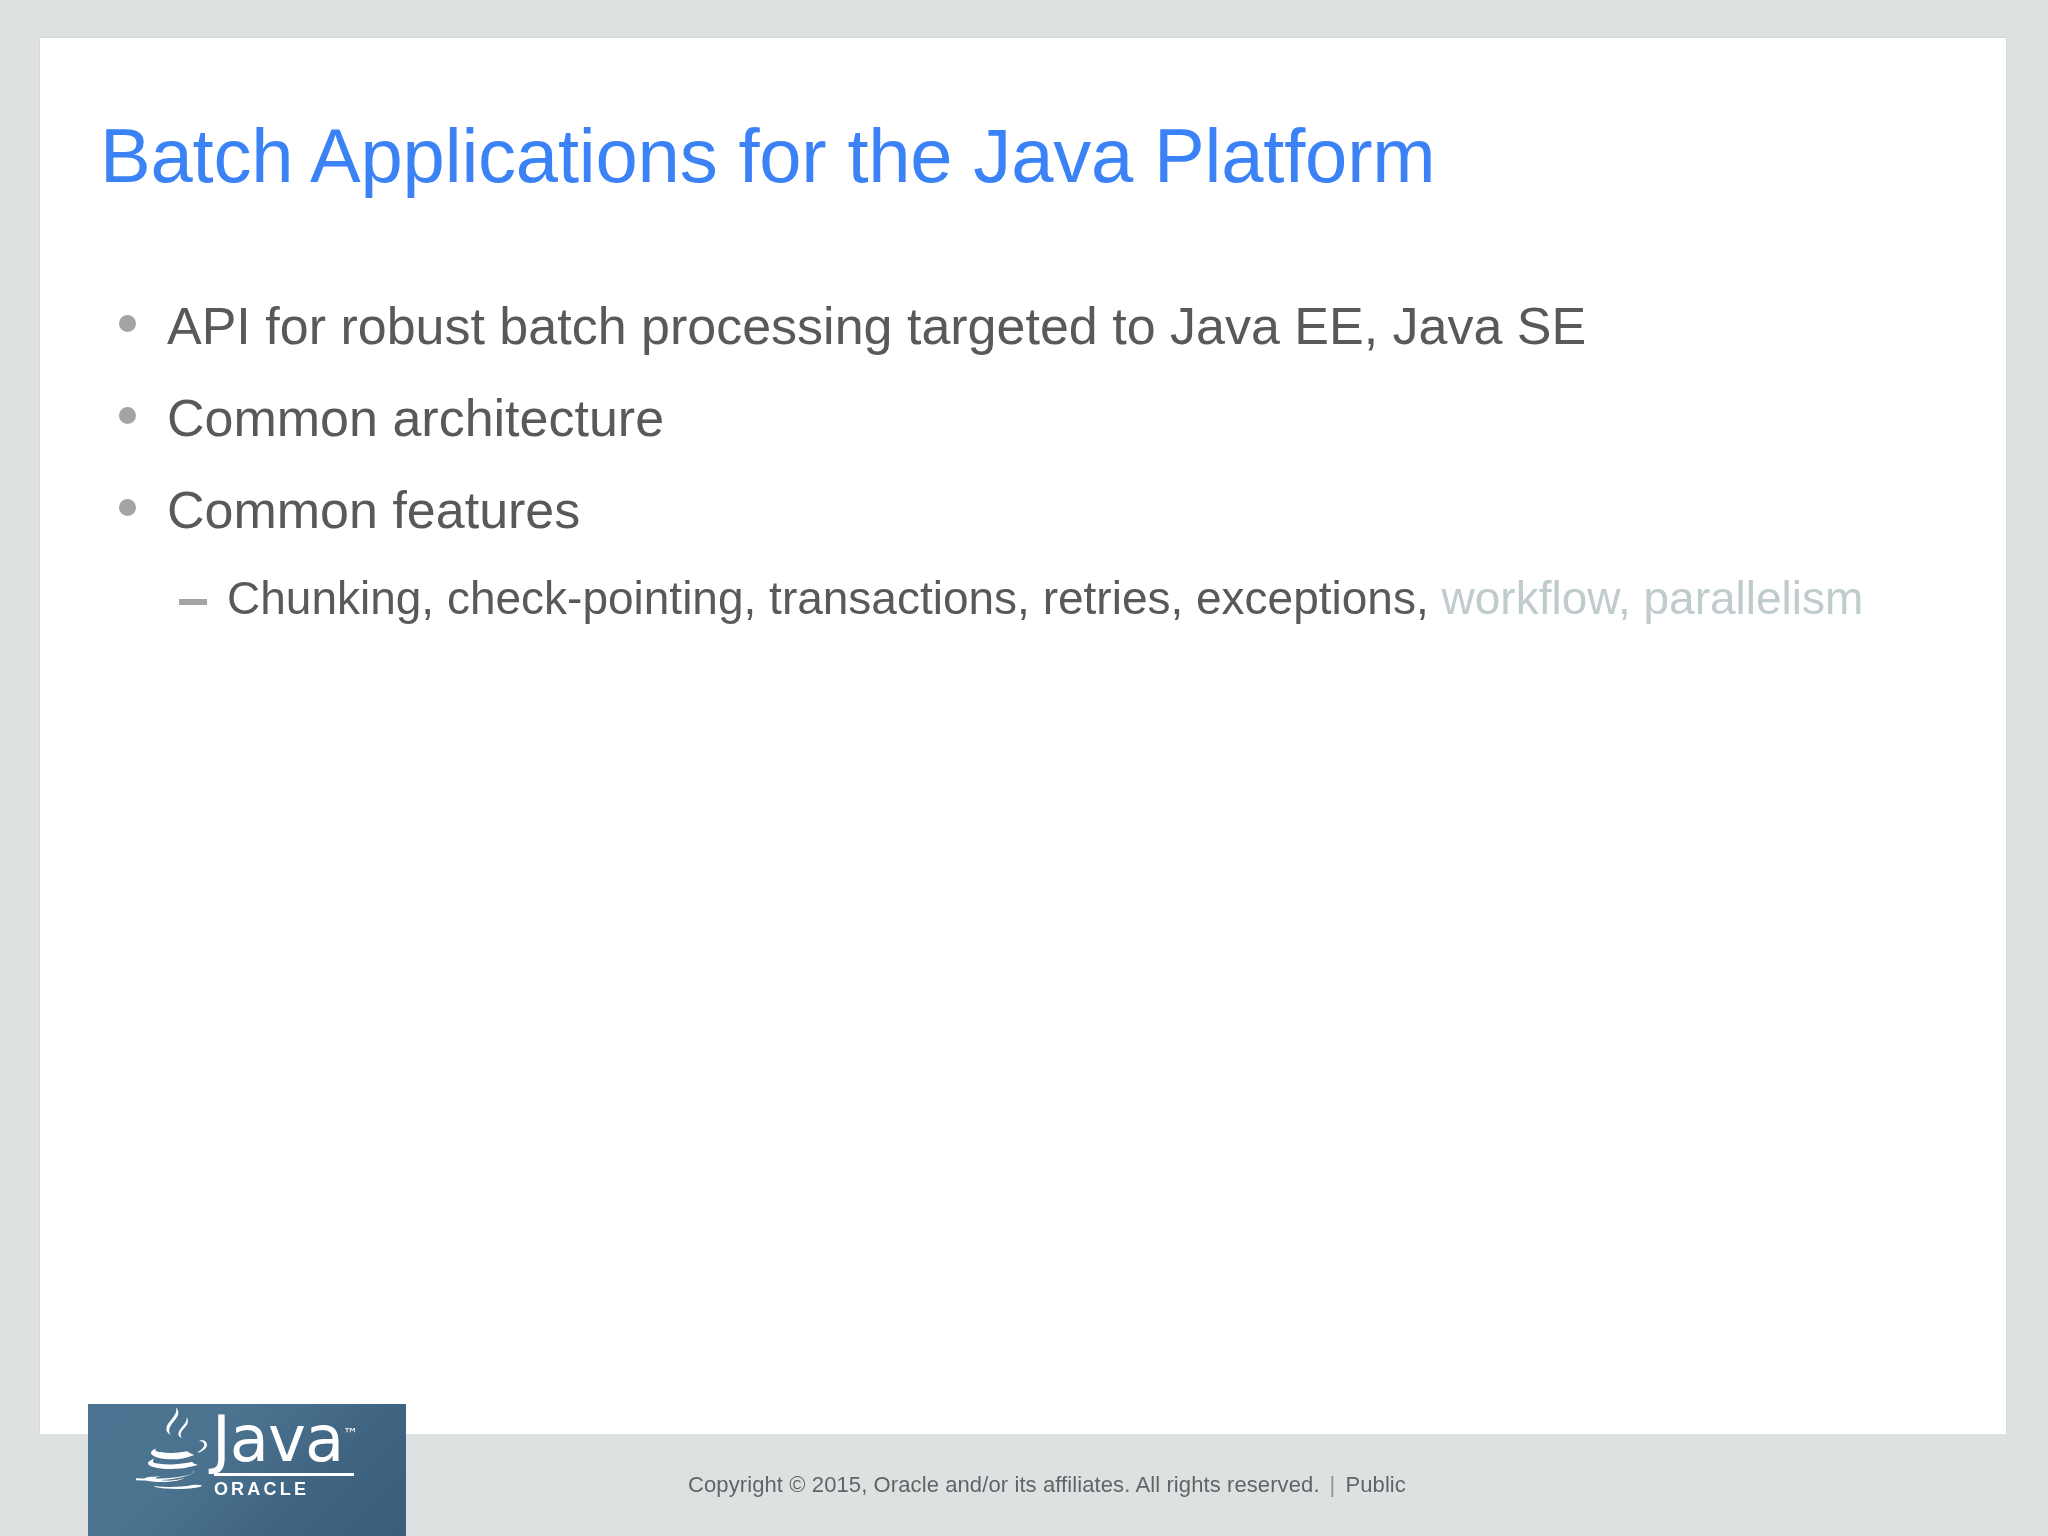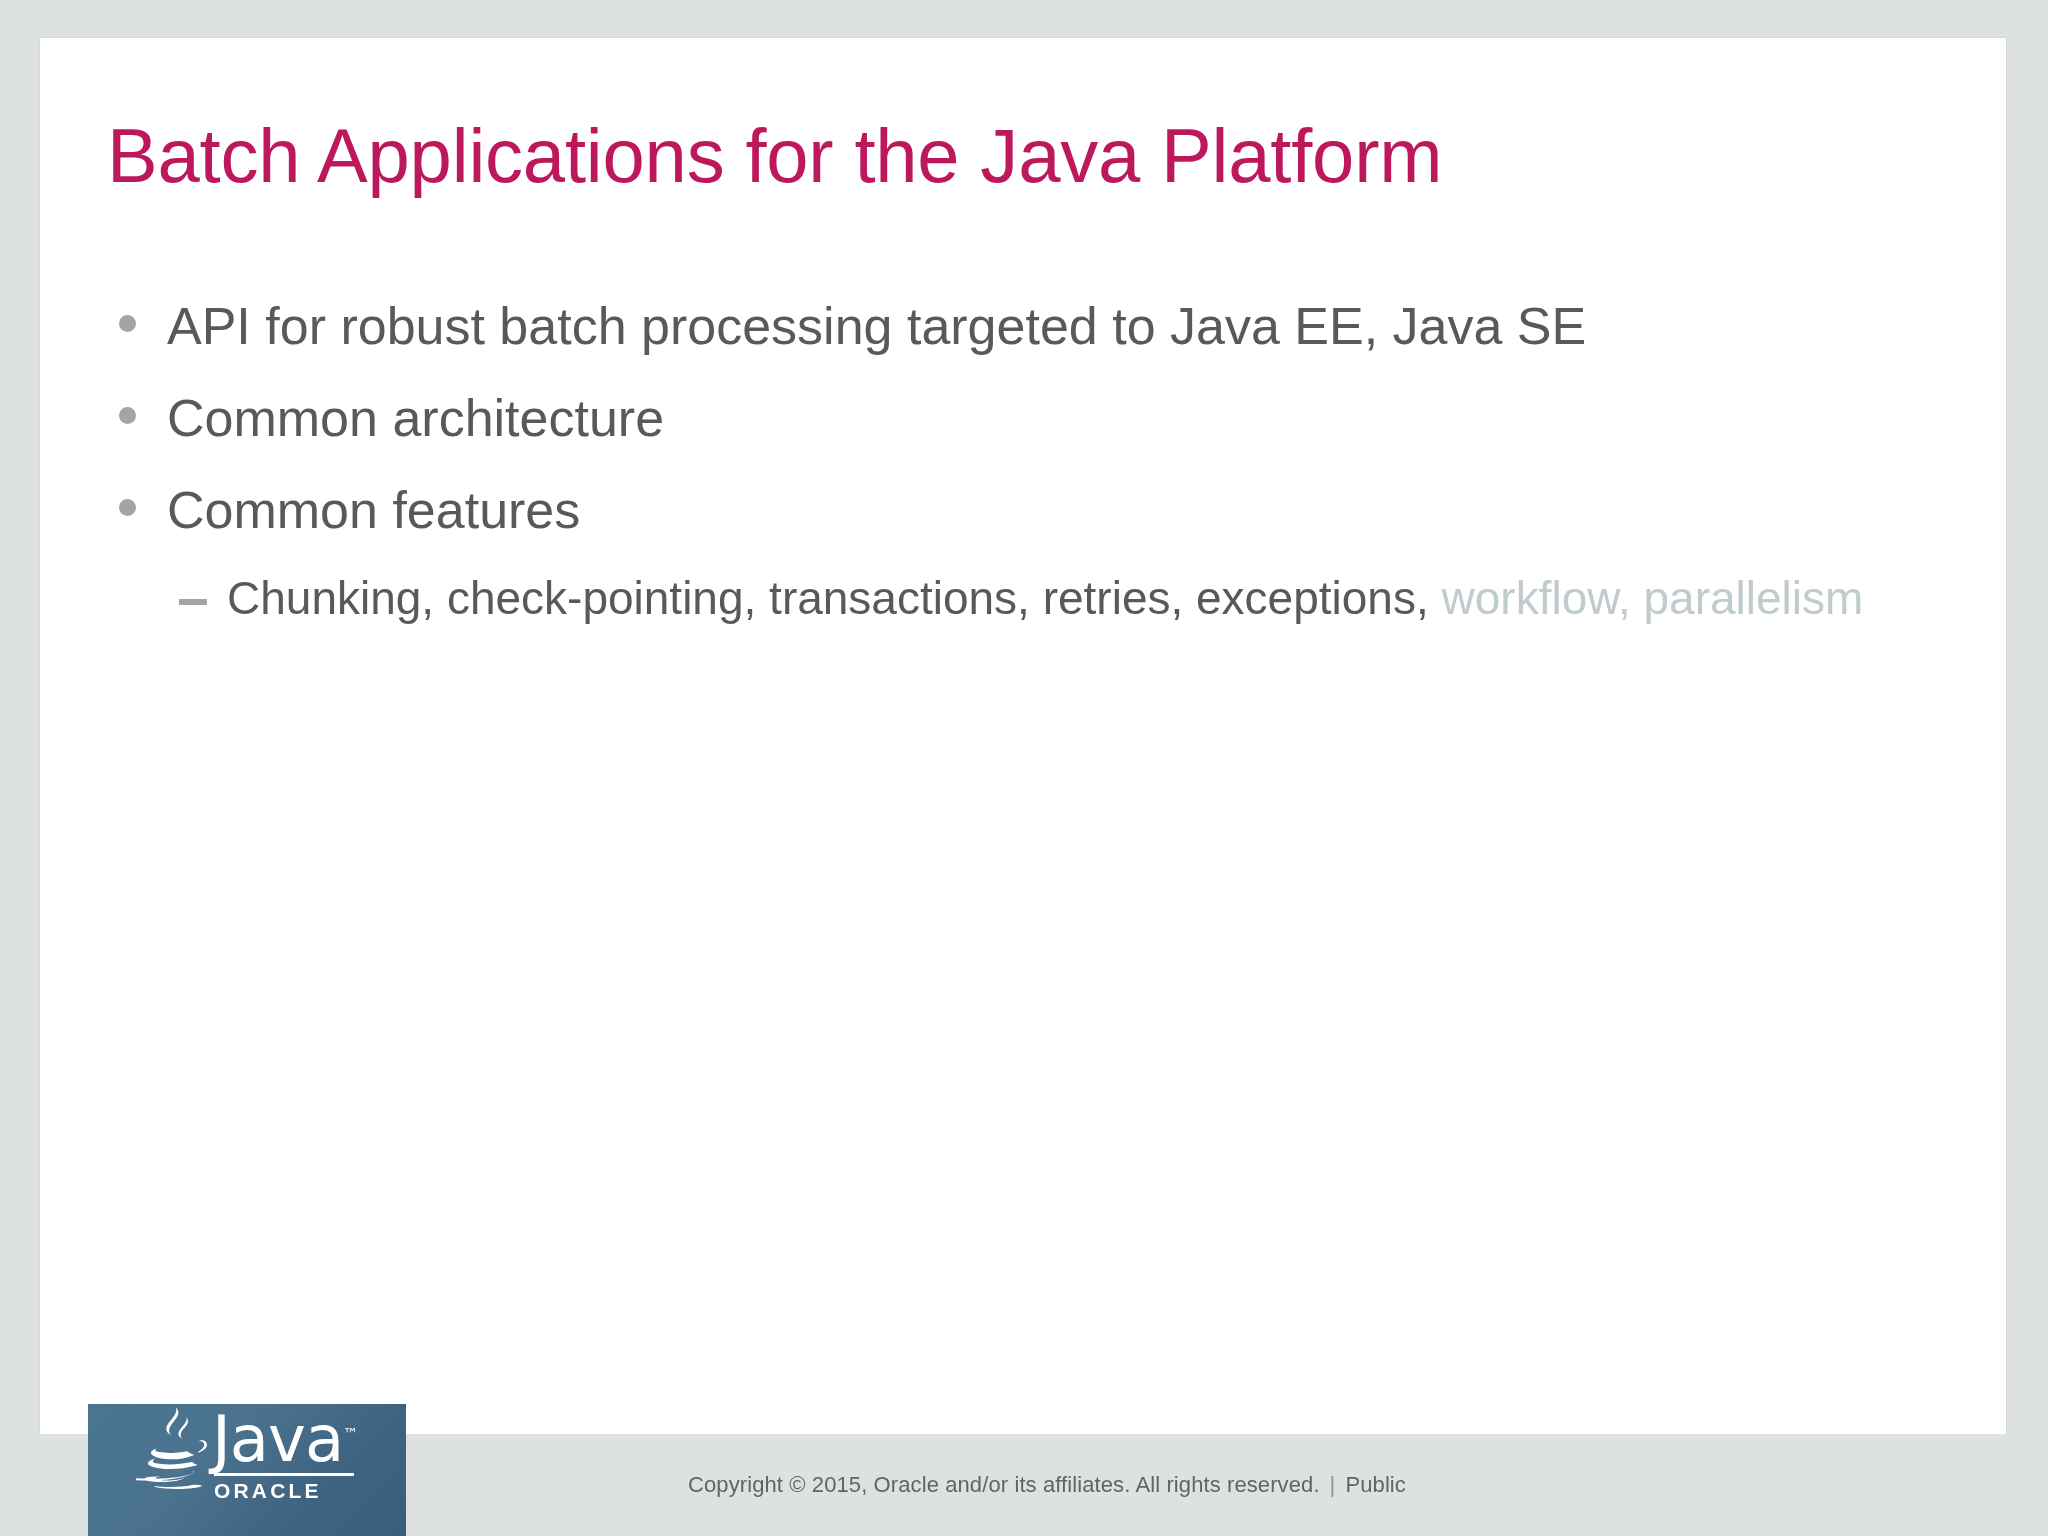--- a/index.html
+++ b/index.html
@@ -29,27 +29,27 @@
     top: 38px;
     width: 1966px;
     height: 1396px;
     background: #ffffff;
     box-shadow: 0 0 0 1px rgba(0,0,0,0.035);
   }
 
   
   .slide-title {
     position: absolute;
-    left: 67px;
+    left: 60px;
     top: 72px;
     width: 1800px;
     font-size: 76px;
     line-height: 92px;
     font-weight: 400;
-    color: #be185d;
+    color: #3b82f6;
     letter-spacing: -0.2px;
     white-space: nowrap;
   }
 
   
   .body-block {
     position: absolute;
     left: 65px;
     top: 255px;
     width: 1830px;
@@ -165,21 +165,21 @@
   .logo-rule {
     display: block;
     height: 3px;
     background: #ffffff;
     margin: 4px 0 3px 2px;
     width: 140px;
   }
   .logo-oracle {
     display: block;
     font-family: "Liberation Sans", sans-serif;
-    font-size: 21px;
+    font-size: 18px;
     letter-spacing: 3.2px;
     color: #ffffff;
     font-weight: 700;
     margin-left: 2px;
   }
 </style>
 </head>
 <body>
 
 <div class="slide-canvas">

